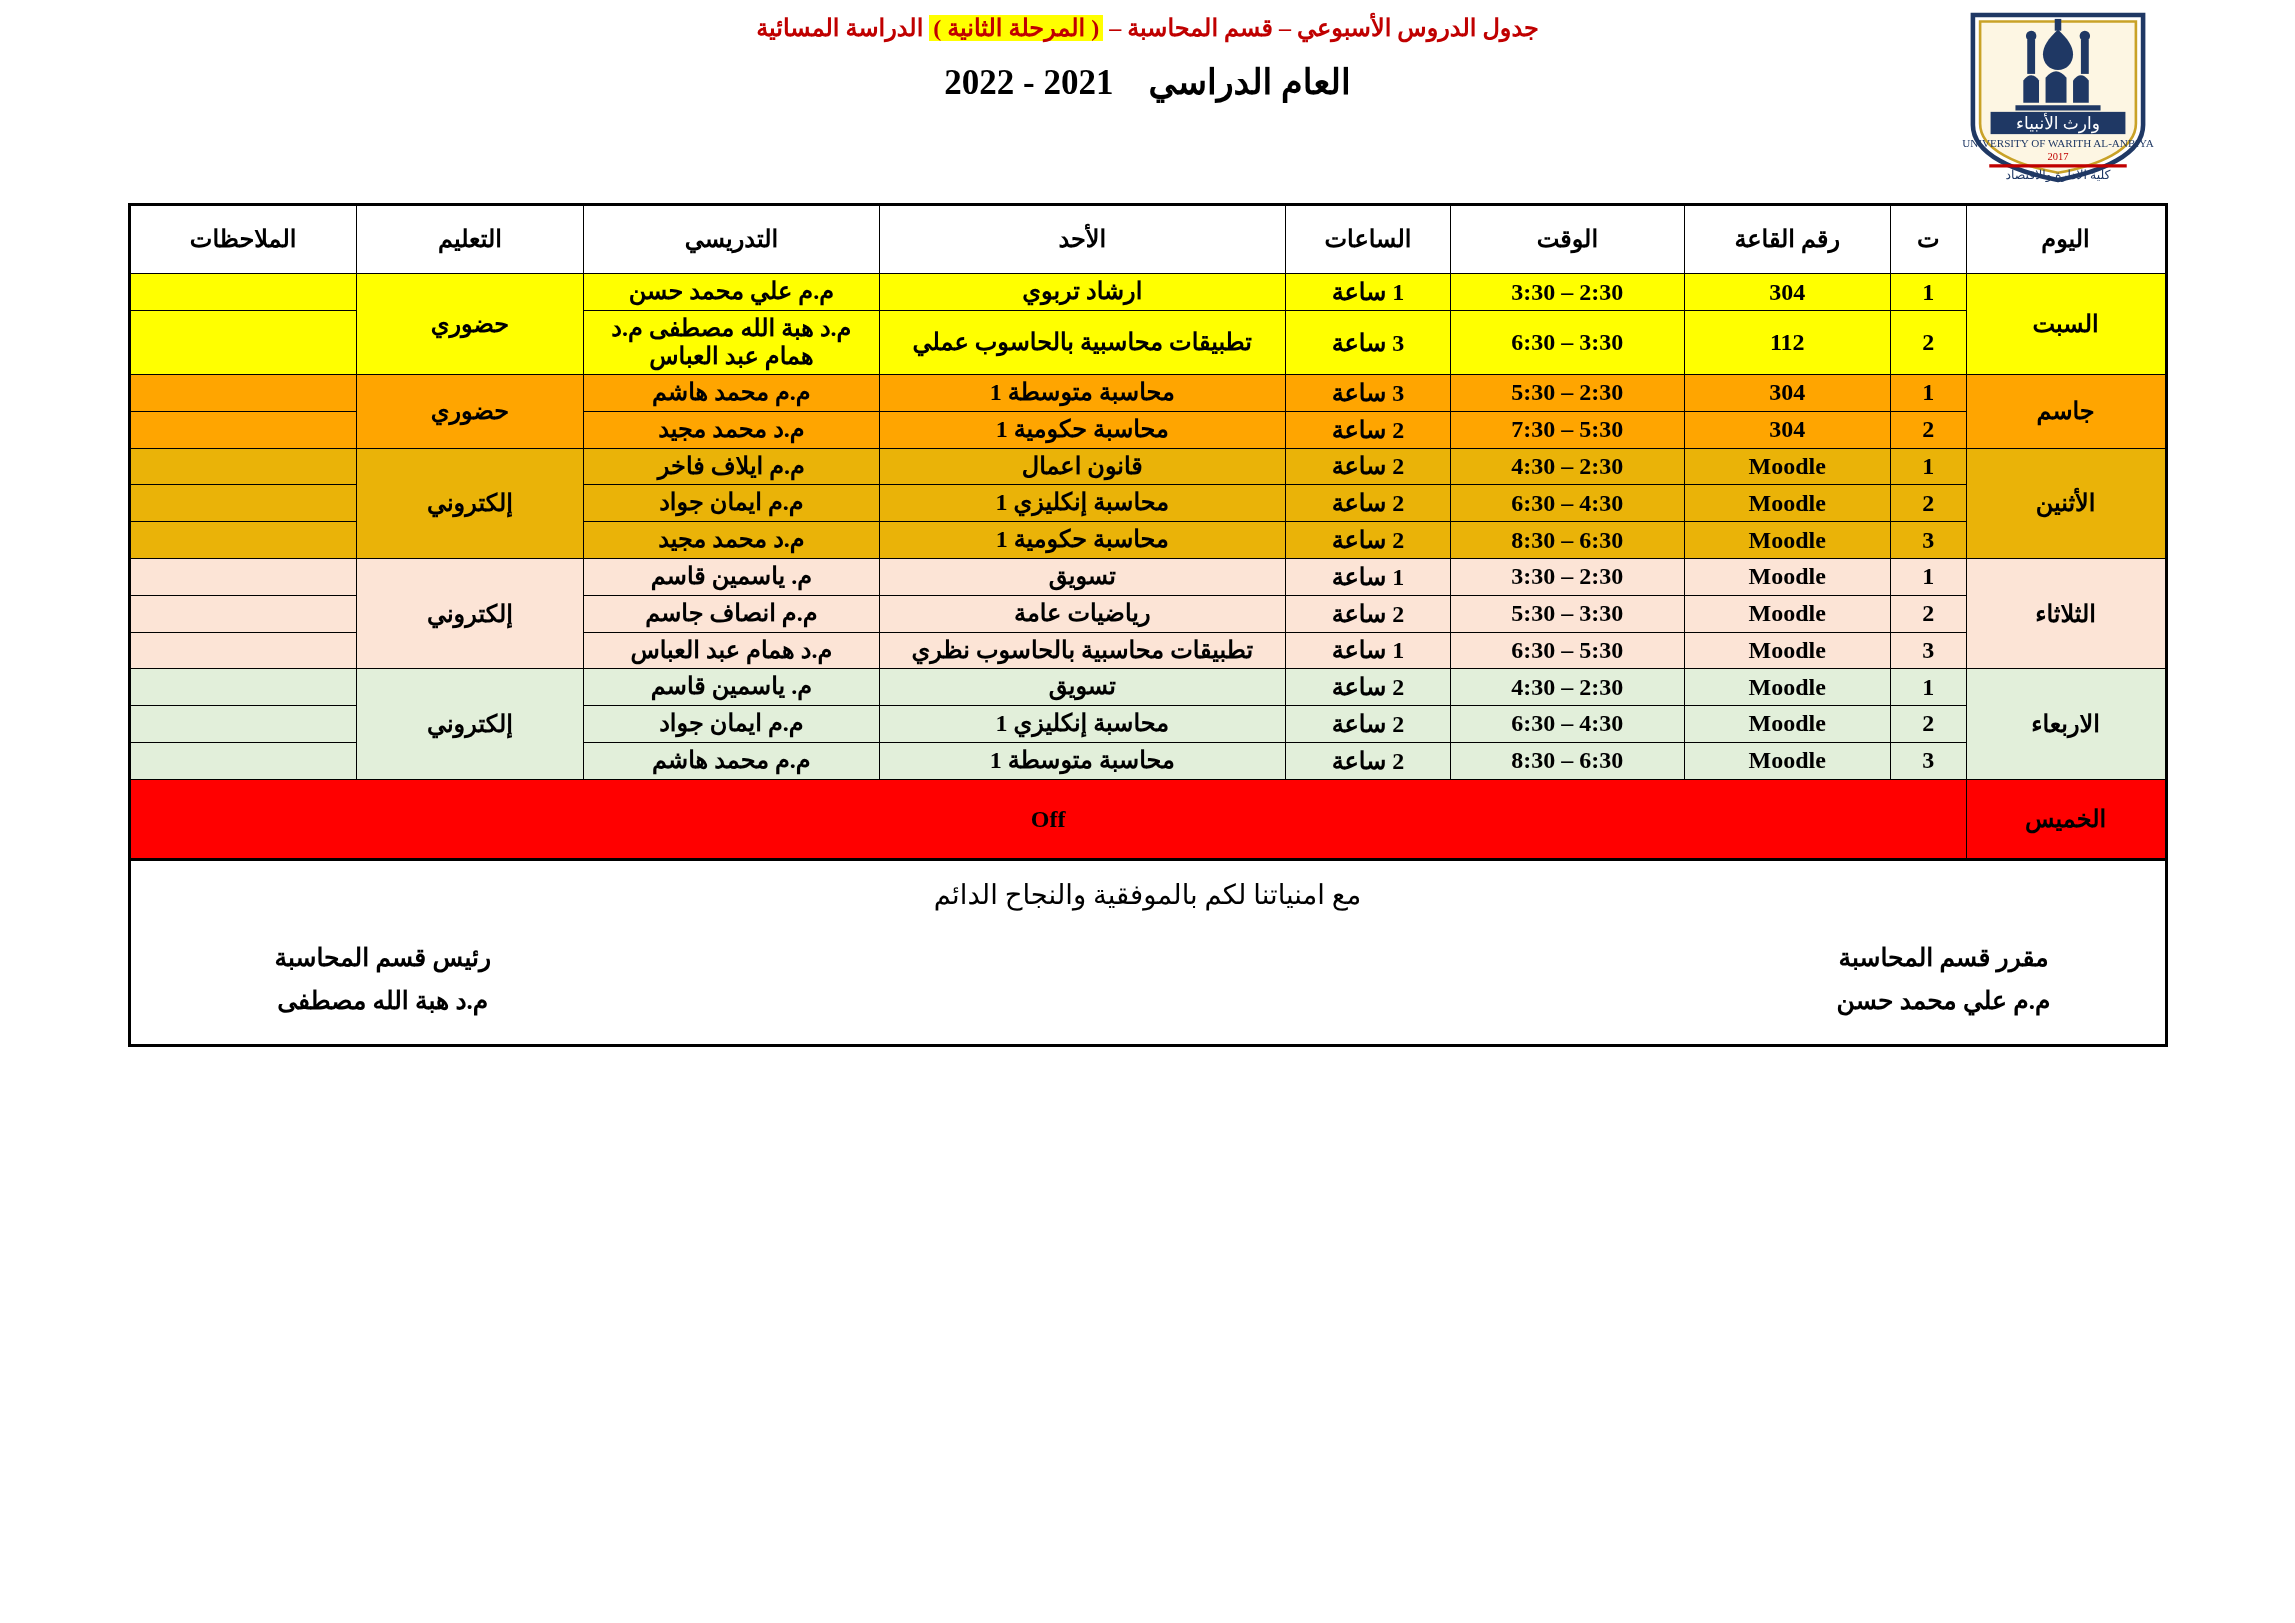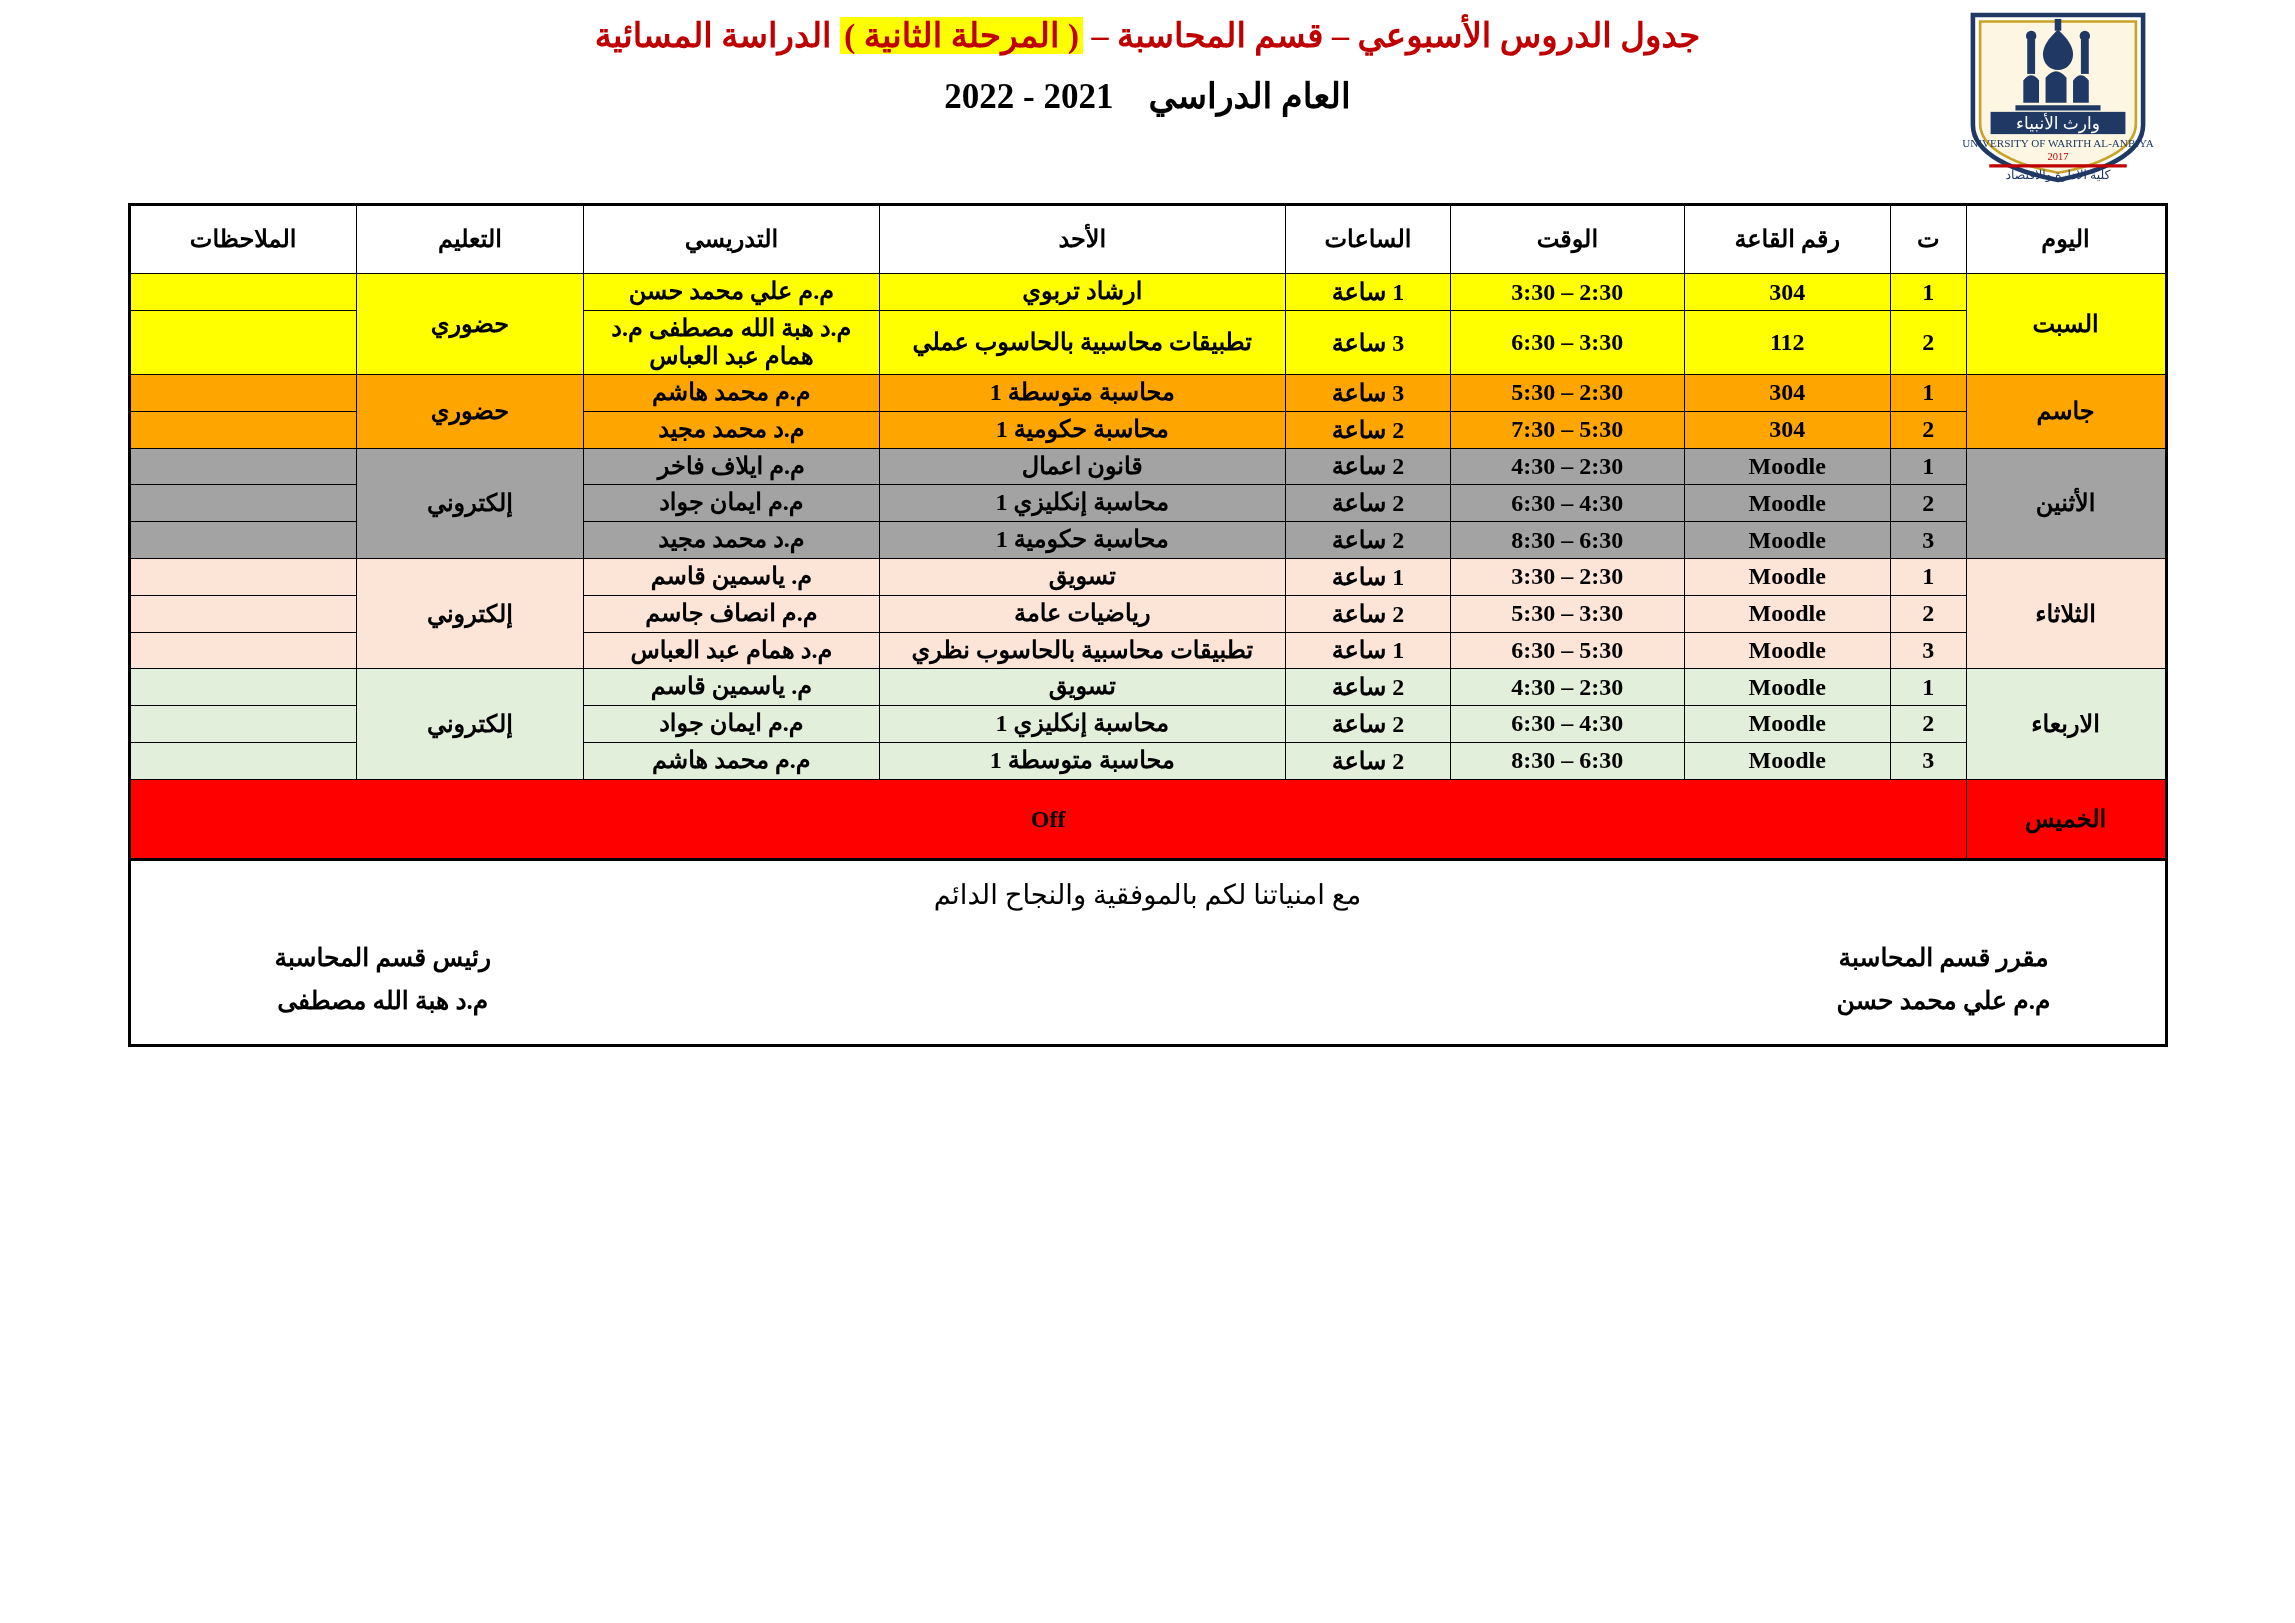--- a/index.html
+++ b/index.html
@@ -34,21 +34,21 @@
     width: 216px;
     height: 177px;
   }
   .logo svg { display:block; }
 
   .title-block {
     text-align: center;
     padding-top: 11.8px;
   }
   .title-line1 {
-    font-size: 34px;
+    font-size: 24px;
     font-weight: bold;
     color: #c00000;
     line-height: 1.4;
     letter-spacing: 0px;
   }
   .title-line1 .hl {
     background: #ffff00;
     padding: 0 3.9px;
   }
   .title-line2 {
@@ -105,21 +105,21 @@
   }
   .subject-cell { font-weight: bold; font-size: 24px; line-height: 1.15; }
   .teacher-cell { font-weight: bold; font-size: 22px; line-height: 1.15; }
   .idx-cell { font-weight: bold; font-size: 26px; }
   .room-cell { font-size: 26px; }
   .time-cell { font-size: 25px; }
   .hours-cell { font-size: 25px; }
 
   tr.row-sat  td { background: #ffff00; }
   tr.row-sun  td { background: #ffa500; }
-  tr.row-mon  td { background: #a3a3a3; }
+  tr.row-mon  td { background: #eab308; }
   tr.row-tue  td { background: #fce4d6; }
   tr.row-wed  td { background: #e2efda; }
 
   td.thu-day {
     background: #ff0000 !important;
     font-weight: bold;
     font-size: 30px;
   }
   td.thu-off {
     background: #ff0000 !important;

